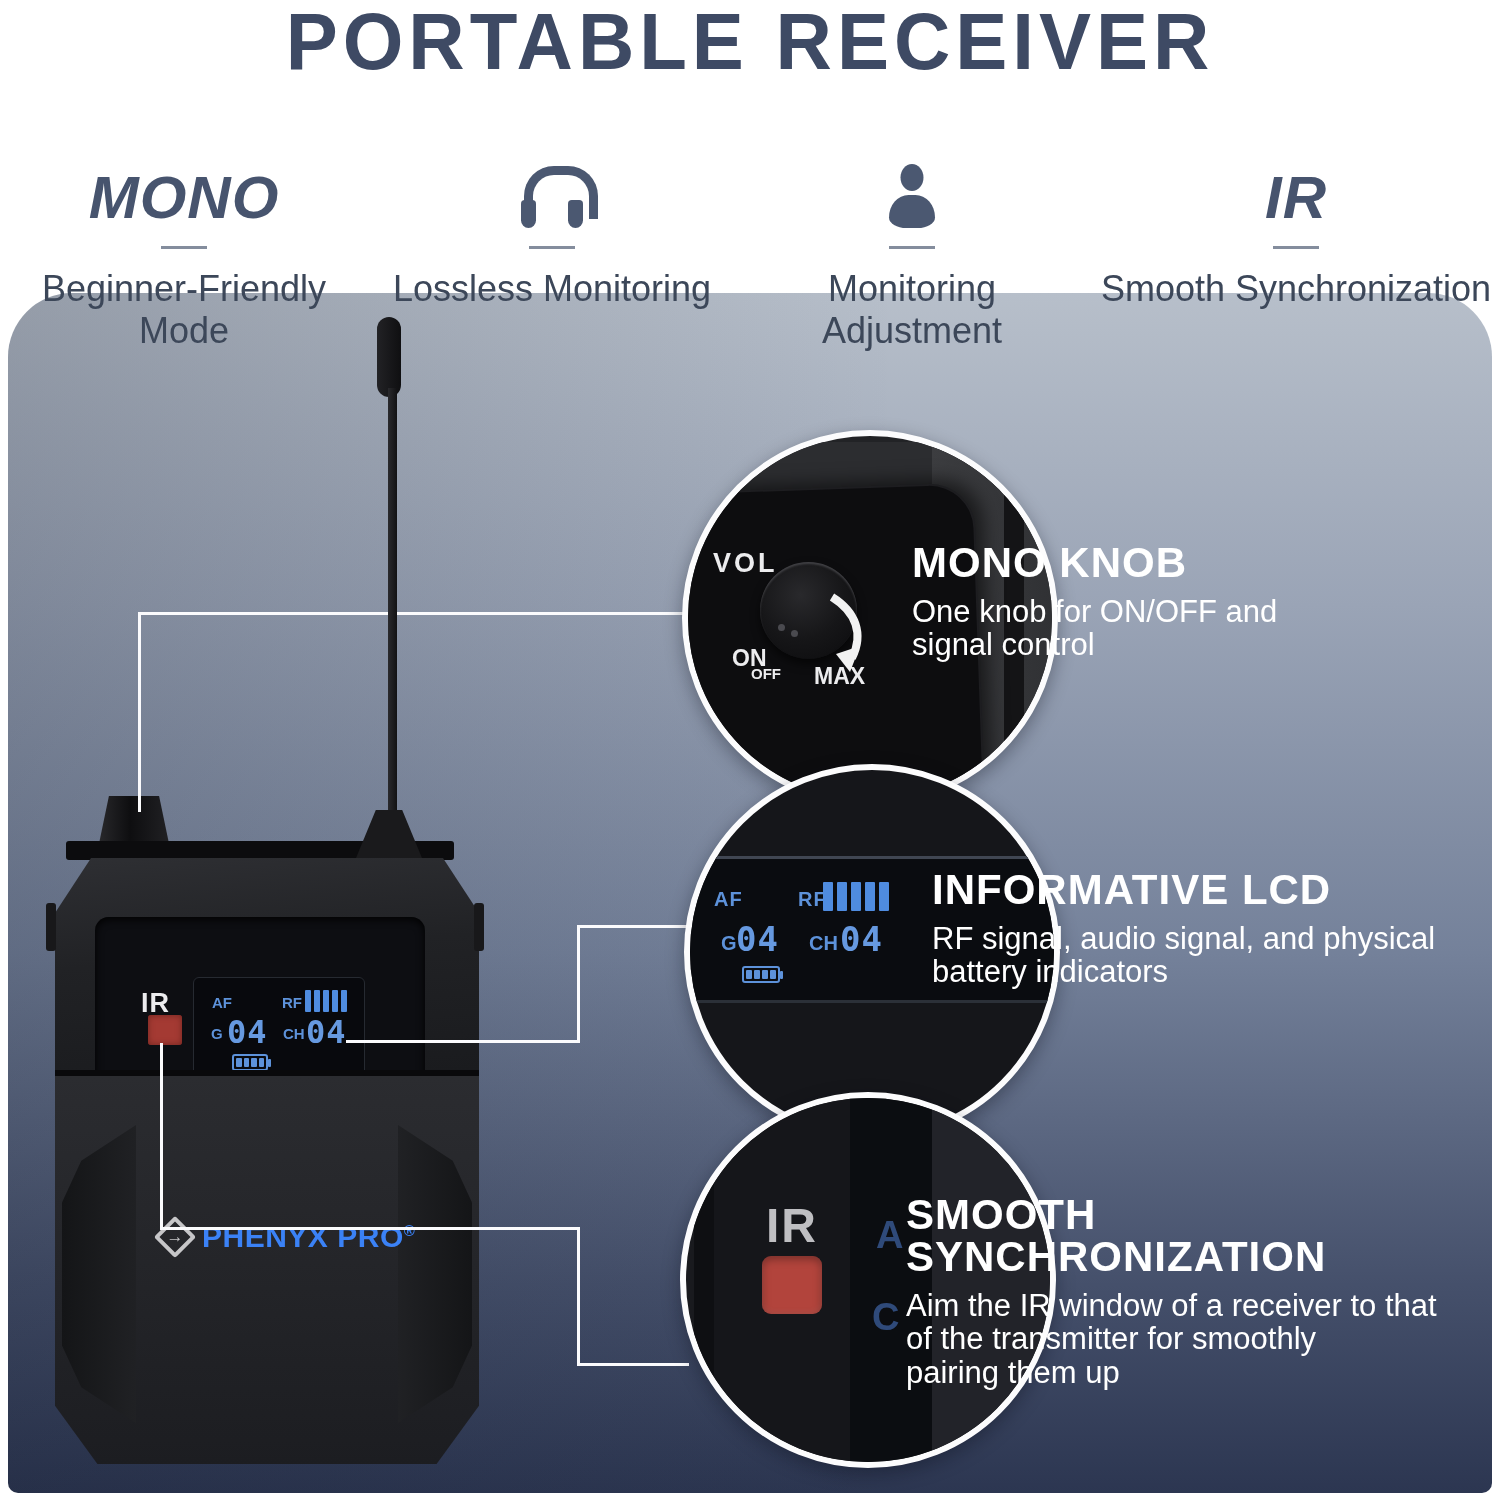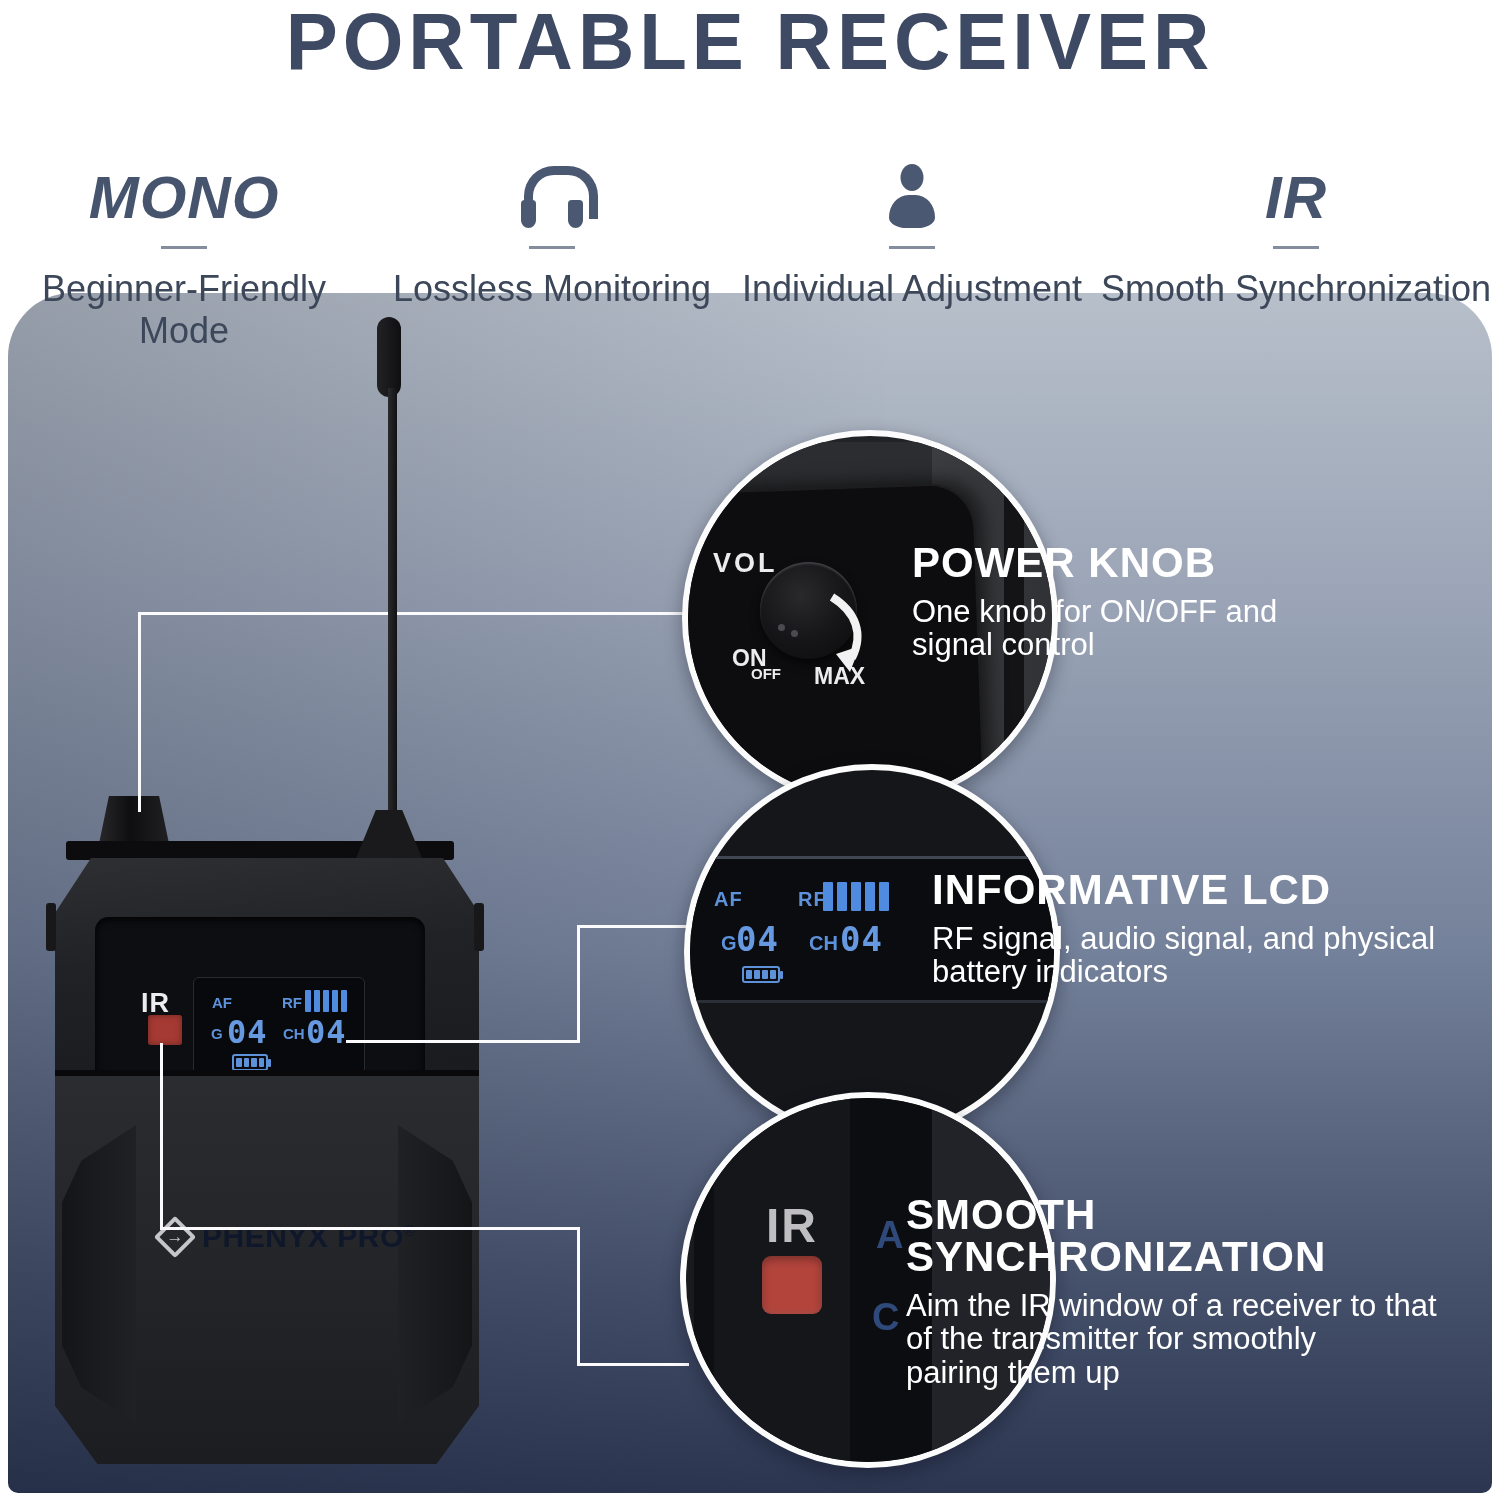--- a/index.html
+++ b/index.html
@@ -56,21 +56,21 @@
 
   
   .callout{position:absolute;color:#ffffff;z-index:6;}
   .callout h3{margin:0;font-size:42px;font-weight:800;letter-spacing:1px;line-height:1;}
   .callout p{margin:11px 0 0;font-size:31px;line-height:1.08;white-space:pre-line;}
 
   
   #logo{position:absolute;left:160px;top:1220px;display:flex;align-items:center;gap:12px;z-index:2;}
   .logo-d{width:22px;height:22px;border:4px solid #c6c6c8;transform:rotate(45deg);border-radius:3px;position:relative;flex:0 0 auto;}
   .logo-d span{position:absolute;inset:0;display:flex;align-items:center;justify-content:center;transform:rotate(-45deg);color:#c6c6c8;font-size:17px;font-weight:bold;}
-  .brand{font-size:30px;font-weight:800;color:#0f172a;letter-spacing:.5px;white-space:nowrap;}
+  .brand{font-size:30px;font-weight:800;color:#3b82f6;letter-spacing:.5px;white-space:nowrap;}
   .brand sup{font-size:15px;}
 </style>
 </head>
 <body>
 
 <div id="stage">
 
   <h1 id="page-title">PORTABLE RECEIVER</h1>
 
   <div class="feat" style="left:0;width:368px;">
@@ -94,21 +94,21 @@
   </div>
 
   <div class="feat" style="left:736px;width:352px;">
     <div class="feat-head">
       <span class="person">
         <span class="p-head"></span>
           <span class="p-body"></span>
       </span>
     </div>
     <div class="feat-rule"></div>
-    <div class="feat-label">Individual Adjustment</div>
+    <div class="feat-label">Monitoring Adjustment</div>
   </div>
 
   <div class="feat" style="left:1096px;width:400px;">
     <div class="feat-head">
         <span class="feat-word">IR</span>
       </div>
     <div class="feat-rule"></div>
     <div class="feat-label">Smooth Synchronization</div>
   </div>
 
@@ -225,21 +225,21 @@
     <div class="abs" style="left:28px;top:0;width:136px;height:376px;background:#15161a;"></div>
     <div class="abs" style="left:164px;top:0;width:82px;height:376px;background:#0b0d11;"></div>
     <div class="abs" style="left:246px;top:0;width:130px;height:376px;background:#222329;"></div>
     <span class="abs" style="left:190px;top:116px;font-size:38px;color:#3c5f9e;opacity:.75;font-weight:bold;">A</span>
     <span class="abs" style="left:186px;top:198px;font-size:38px;color:#3c5f9e;opacity:.75;font-weight:bold;">C</span>
     <span class="abs" style="left:80px;top:100px;font-size:48px;font-weight:800;color:#bfbfc2;letter-spacing:2px;">IR</span>
     <div class="abs" style="left:76px;top:158px;width:60px;height:58px;border-radius:9px;background:#b2443c;box-shadow:inset 0 3px 8px rgba(0,0,0,.35), inset 0 -2px 6px rgba(255,255,255,.08);"></div>
   </div>
 
   <div class="callout" style="left:912px;top:542px;">
-    <h3>POWER KNOB</h3>
+    <h3>MONO KNOB</h3>
     <p>One knob for ON/OFF and
 signal control</p>
   </div>
   <div class="callout" style="left:932px;top:869px;">
     <h3>INFORMATIVE LCD</h3>
     <p>RF signal, audio signal, and physical
 battery indicators</p>
   </div>
   <div class="callout" style="left:906px;top:1194px;">
     <h3>SMOOTH SYNCHRONIZATION</h3>

